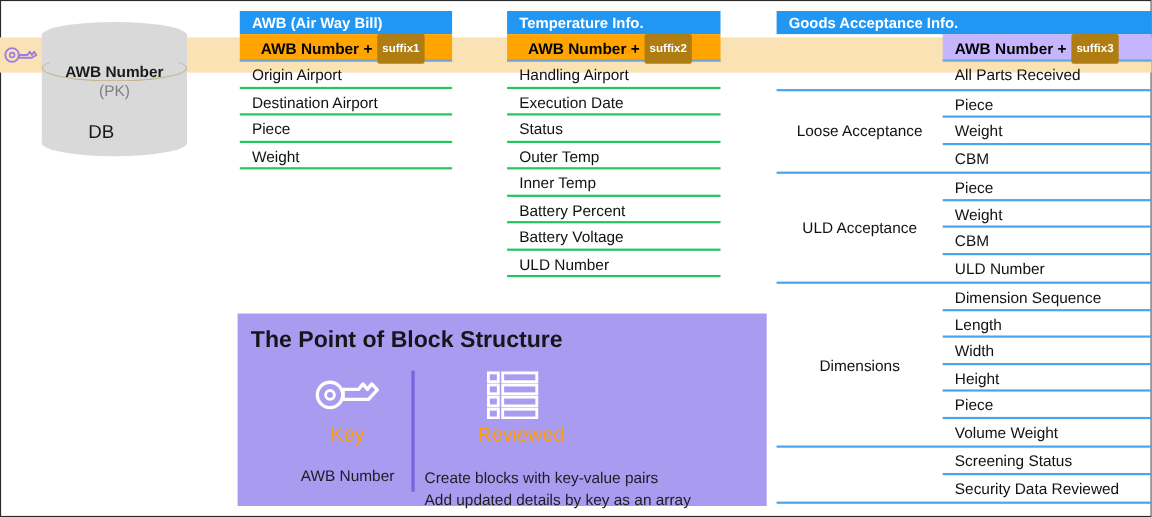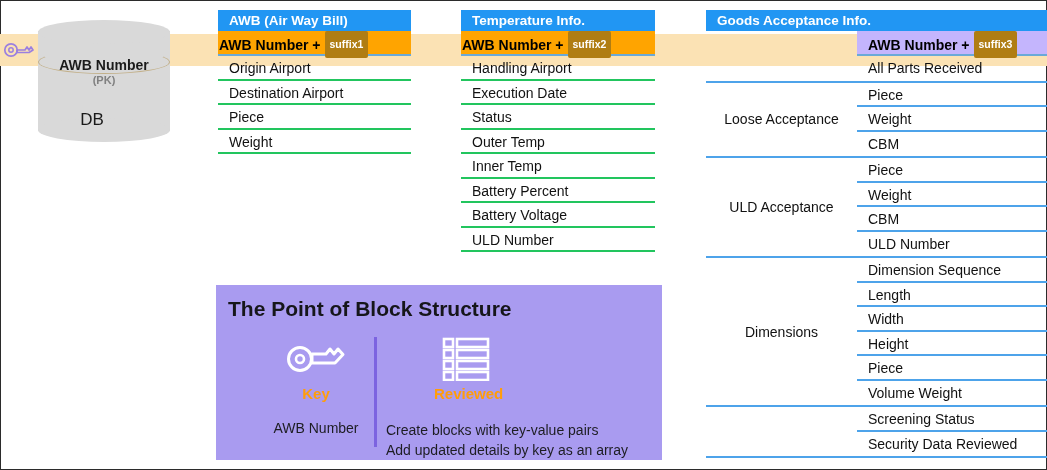--- a/index.html
+++ b/index.html
@@ -39,36 +39,36 @@
   }
   .cyl-top-line{
     position:absolute;left:0;top:30px;width:132px;height:24px;
     border-radius:50%;border:1px solid #c2b08a;box-sizing:border-box;
     border-top-color:transparent;
   }
   .db-pk{
     position:absolute;left:0;top:37px;width:132px;text-align:center;
     font-size:14px;font-weight:bold;color:#1a1a1a;
   }
-  .db-pk .sub{display:block;font-size:11px;color:#808080;font-weight:bold;margin-top:1px;}
+  .db-pk .sub{display:block;font-size:14px;color:#808080;font-weight:normal;margin-top:1px;}
   .db-label{
     position:absolute;left:0;top:90px;width:108px;text-align:center;
     font-size:17px;color:#1a1a1a;
   }
   .key-icon-left{position:absolute;left:3px;top:40px;width:32px;height:20px;}
 
   
   .col{position:absolute;}
   .col-head{
     background:#2196f3;color:#ffffff;font-weight:bold;font-size:13.5px;
     height:21px;line-height:21px;padding-left:11px;box-sizing:border-box;
   }
   .pk-row{
     background:#ffa400;height:25px;line-height:25px;
-    padding-left:1px;box-sizing:border-box;font-size:14px;font-weight:bold;
+    padding-left:19px;box-sizing:border-box;font-size:14px;font-weight:bold;
     border-bottom:2px solid #6aa9d8;white-space:nowrap;
   }
   .pk-row .plus{font-weight:bold;}
   .suffix{
     display:inline-block;background:#b07d13;color:#ffffff;
     font-size:10.5px;font-weight:bold;border-radius:2px;
     padding:1px 5px;margin-left:4px;vertical-align:2px;
   }
   .f-row{
     height:24.5px;line-height:24px;padding-left:11px;box-sizing:border-box;
@@ -92,29 +92,30 @@
     font-size:14px;color:#111;text-align:center;
   }
   .grp-fields{width:190px;}
   .grp-fields .f-row{border-bottom:2px solid #4da3ea;}
   .grp-fields .f-row:last-child{border-bottom:none;}
 
   
   #panel{
     position:absolute;left:216px;top:285px;width:446px;height:175px;
     background:#a99bf0;
+    padding-left:35px;
   }
   .panel-title{
     position:absolute;left:12px;top:12px;font-size:21px;font-weight:bold;color:#16161a;
   }
   .panel-left{position:absolute;left:30px;top:52px;width:140px;text-align:center;}
   .panel-right{position:absolute;left:170px;top:52px;width:265px;}
   .vdiv{position:absolute;left:158px;top:52px;width:3px;height:110px;background:#7c63e0;}
   .cap{
-    font-size:15px;font-weight:bold;color:#ff9d0a;margin-top:4px;text-align:center;
+    font-size:18px;font-weight:normal;color:#ff9d0a;margin-top:4px;text-align:center;
   }
   .panel-left .body{margin-top:18px;font-size:14px;color:#1d1d22;}
   .panel-right .body{margin-top:18px;font-size:14px;color:#1d1d22;line-height:20px;}
   .icon-box{height:44px;display:flex;align-items:center;justify-content:center;}
   .panel-right .icon-box{justify-content:flex-start;padding-left:56px;}
   .panel-right .cap{text-align:left;padding-left:48px;}
 </style>
 </head>
 <body>
 

